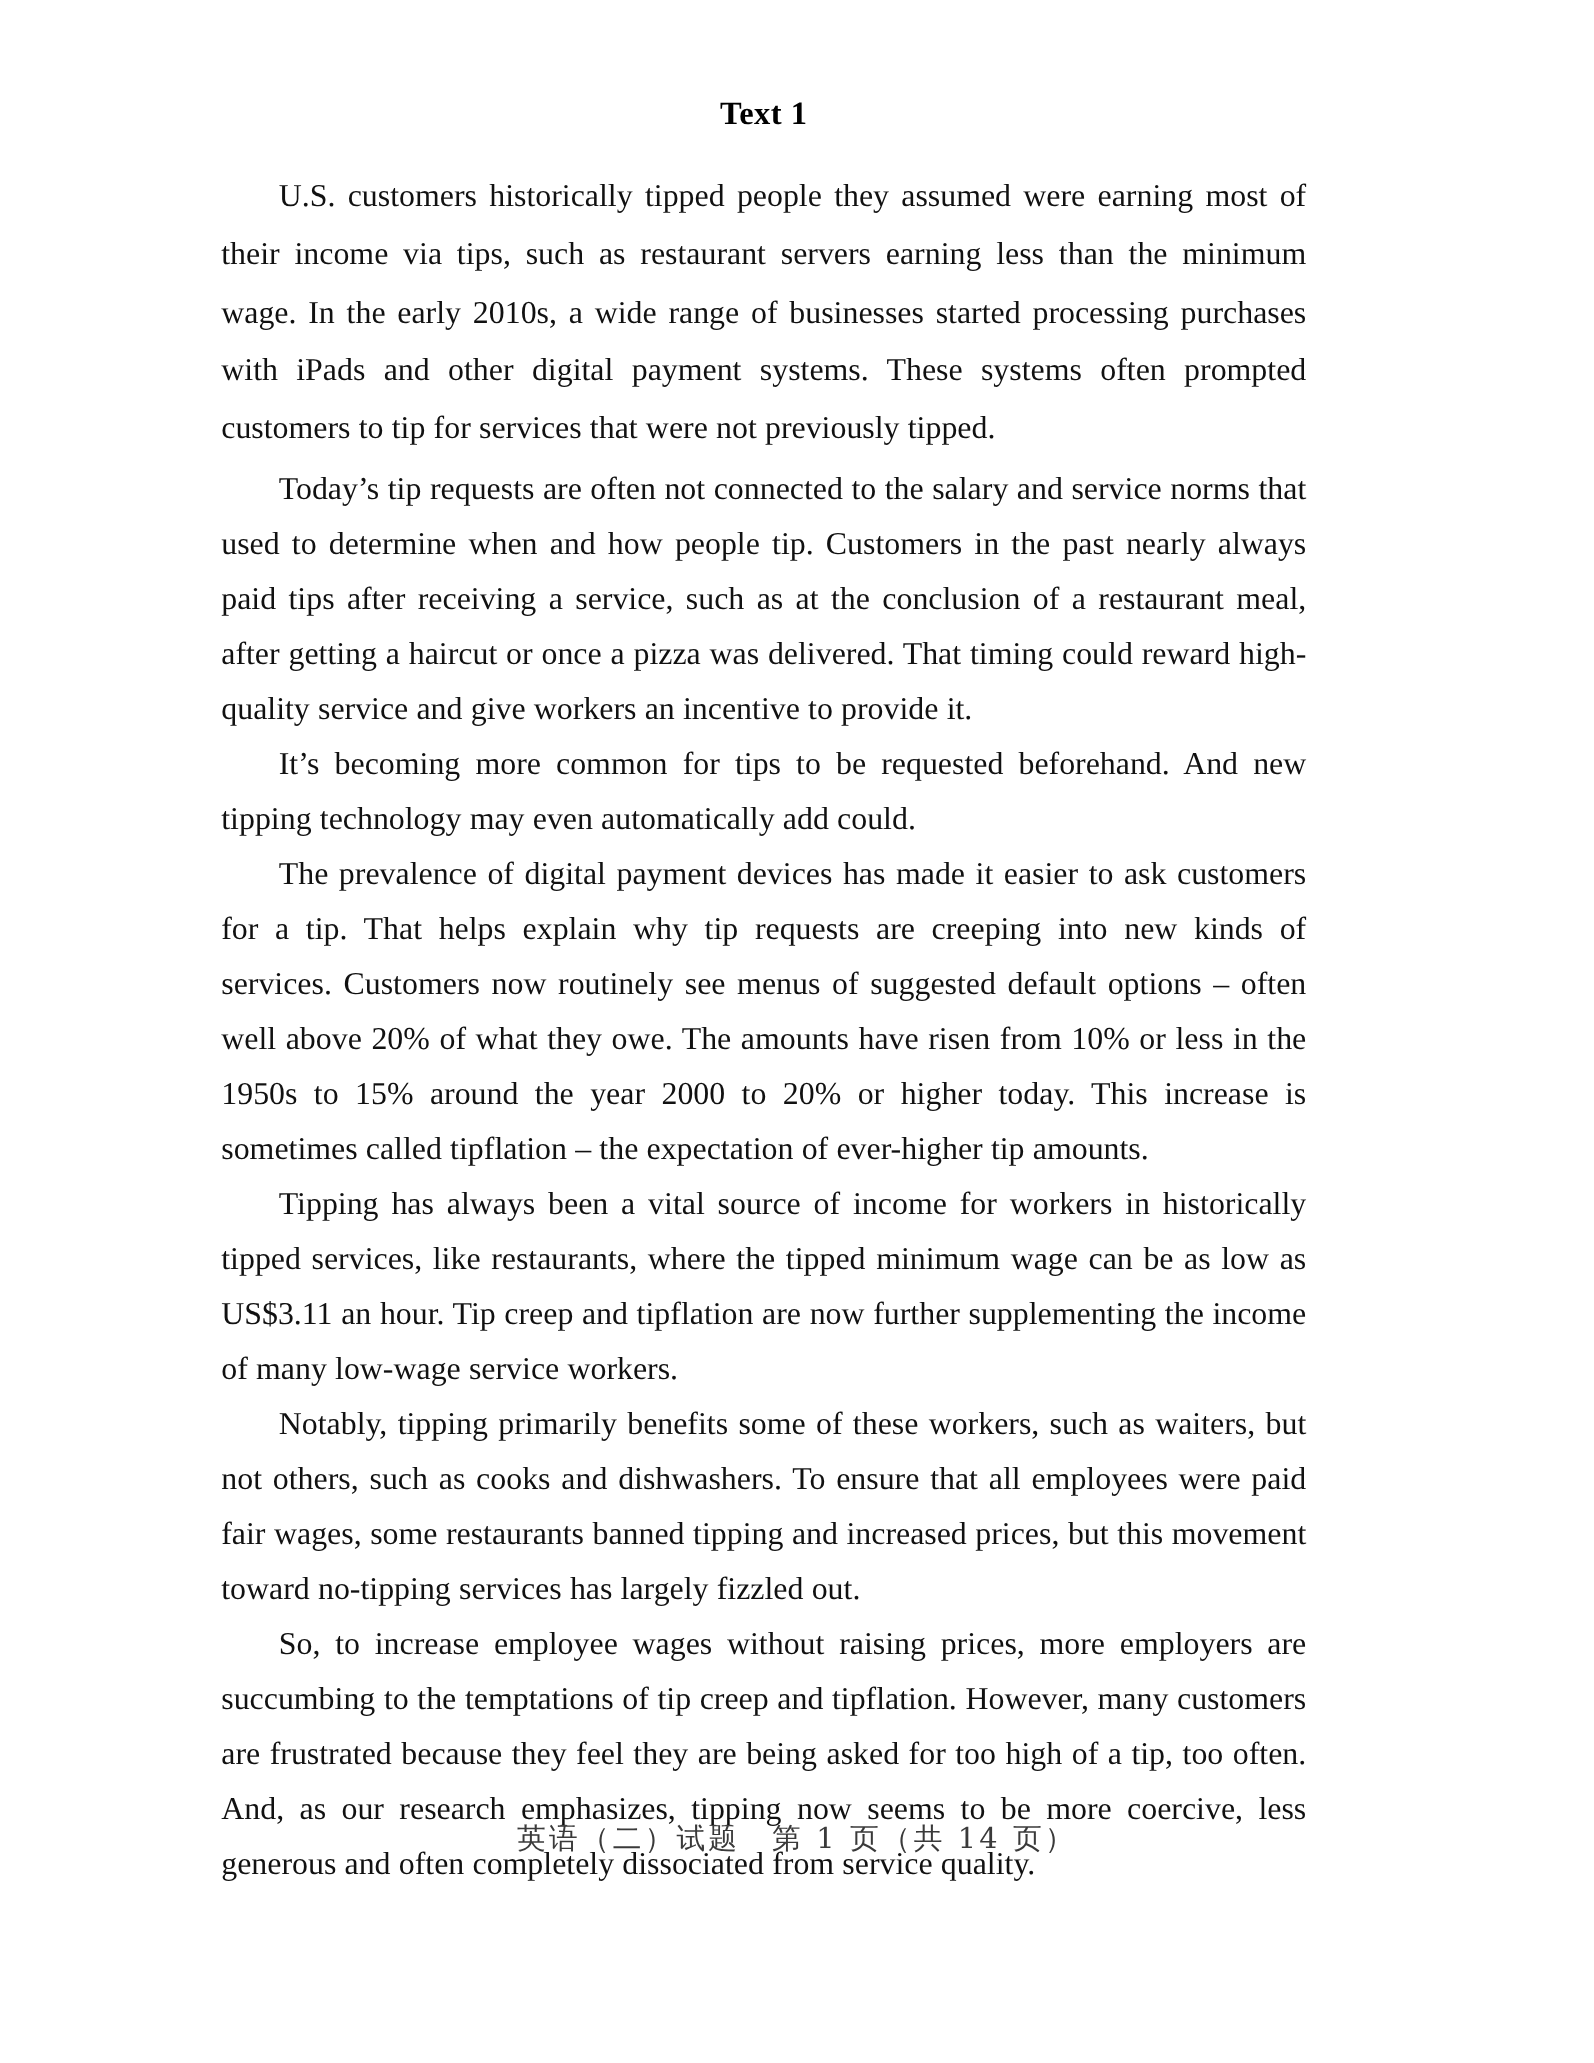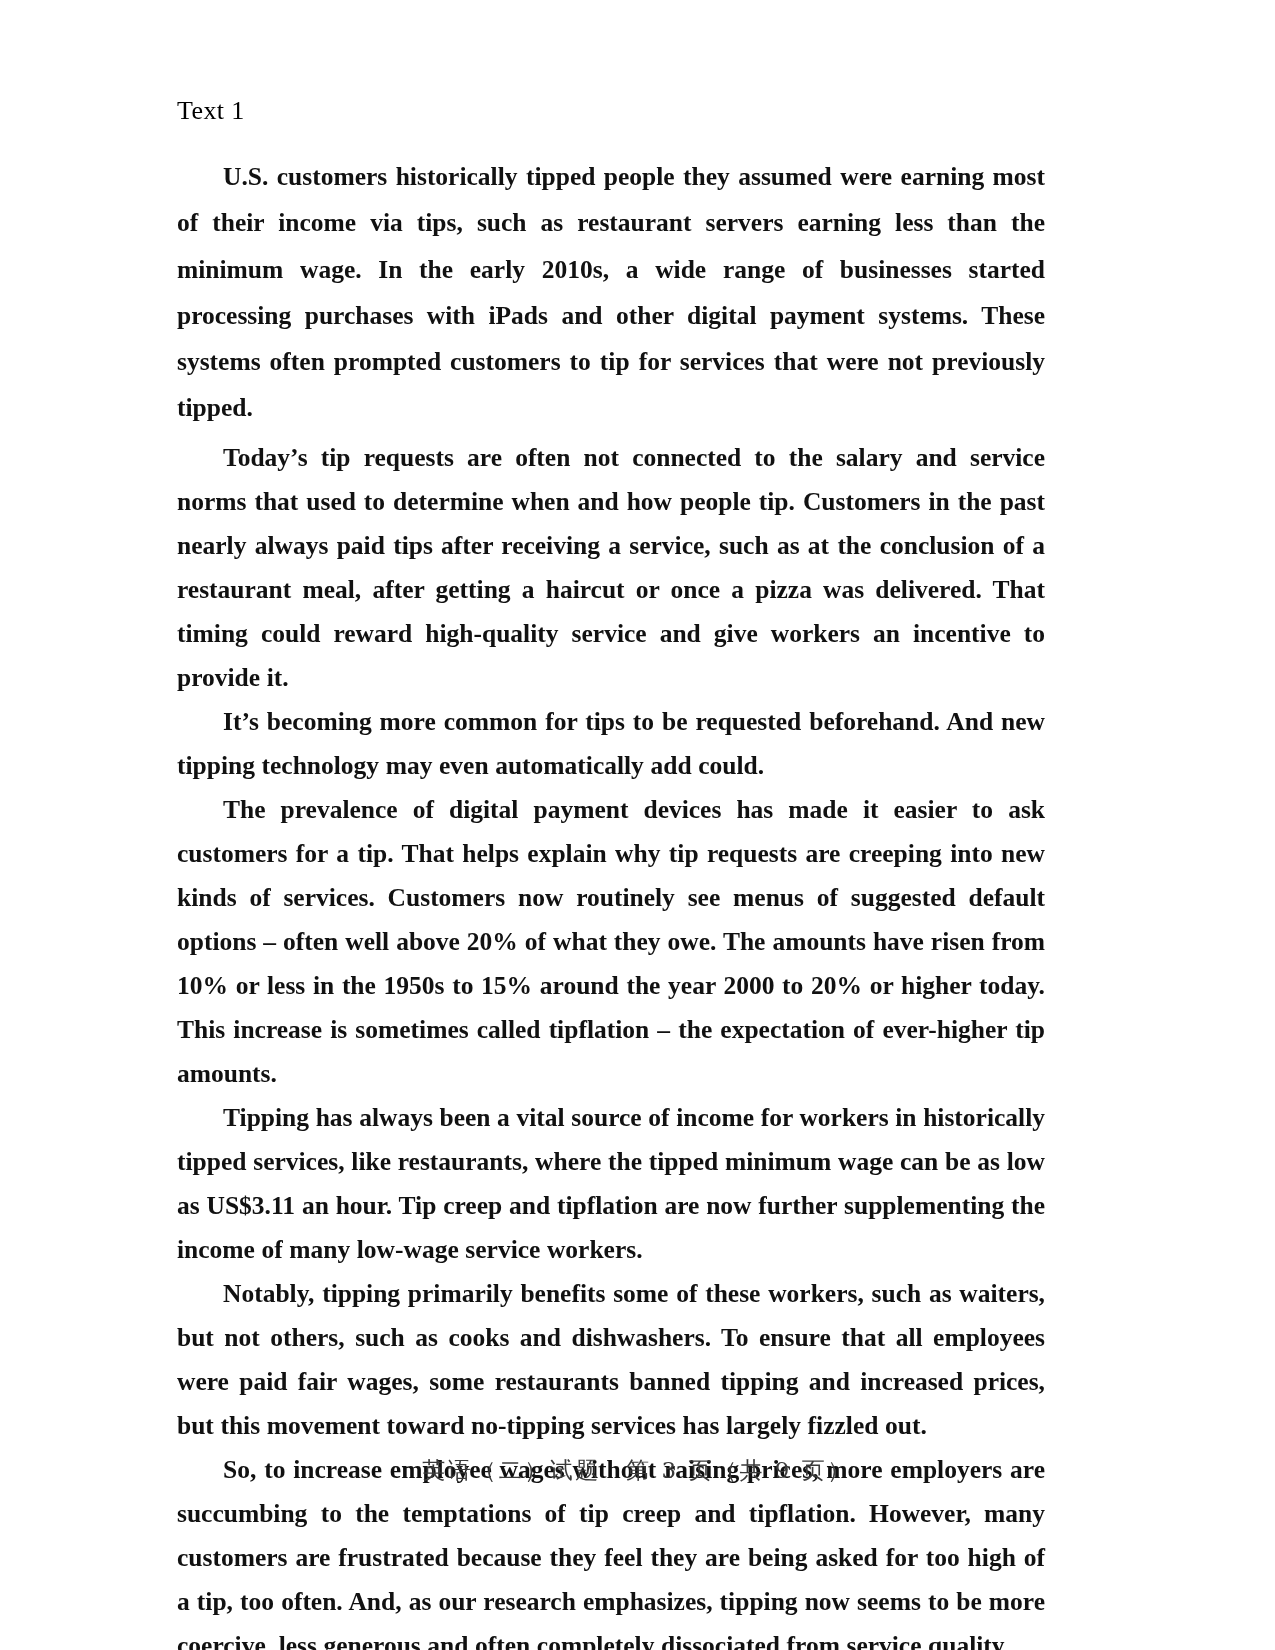--- a/index.html
+++ b/index.html
@@ -23,30 +23,29 @@
     box-sizing: border-box;
   }
   .content {
     position: absolute;
     left: 177px;
     top: 0;
     width: 868px;
   }
   .doc-title {
     font-size: 26px;
-    font-weight: normal;
-    text-align: left;
+    font-weight: bold;
+    text-align: center;
     letter-spacing: 0.4px;
     margin: 0;
-    padding-top: 96px;
+    padding-top: 76px;
     color: #000000;
   }
   .body-block {
     margin-top: 28px;
-    font-weight: bold;
   }
   p.para {
     margin: 0;
     font-size: 25.5px;
     text-align: justify;
     text-justify: inter-word;
     text-indent: 46px;
     line-height: 44px;
     color: #111111;
     word-spacing: 0.2px;
@@ -86,16 +85,16 @@
       <p class="para">It’s becoming more common for tips to be requested beforehand. And new tipping technology may even automatically add could.</p>
       <p class="para">The prevalence of digital payment devices has made it easier to ask customers for a tip. That helps explain why tip requests are creeping into new kinds of services. Customers now routinely see menus of suggested default options – often well above 20% of what they owe. The amounts have risen from 10% or less in the 1950s to 15% around the year 2000 to 20% or higher today. This increase is sometimes called tipflation – the expectation of ever-higher tip amounts.</p>
       <p class="para">Tipping has always been a vital source of income for workers in historically tipped services, like restaurants, where the tipped minimum wage can be as low as US$3.11 an hour. Tip creep and tipflation are now further supplementing the income of many low-wage service workers.</p>
       <p class="para">Notably, tipping primarily benefits some of these workers, such as waiters, but not others, such as cooks and dishwashers. To ensure that all employees were paid fair wages, some restaurants banned tipping and increased prices, but this movement toward no-tipping services has largely fizzled out.</p>
       <p class="para">So, to increase employee wages without raising prices, more employers are succumbing to the temptations of tip creep and tipflation. However, many customers are frustrated because they feel they are being asked for too high of a tip, too often. And, as our research emphasizes, tipping now seems to be more coercive, less generous and often completely dissociated from service quality.</p>
     </div>
 
   </div>
 
   <div class="footer">
-    <span class="seg">英语（二）试题　第 3 页（共 9 页）</span>
+    <span class="seg">英语（二）试题　第 1 页（共 14 页）</span>
   </div>
 
 </div>
 
 </body></html>

